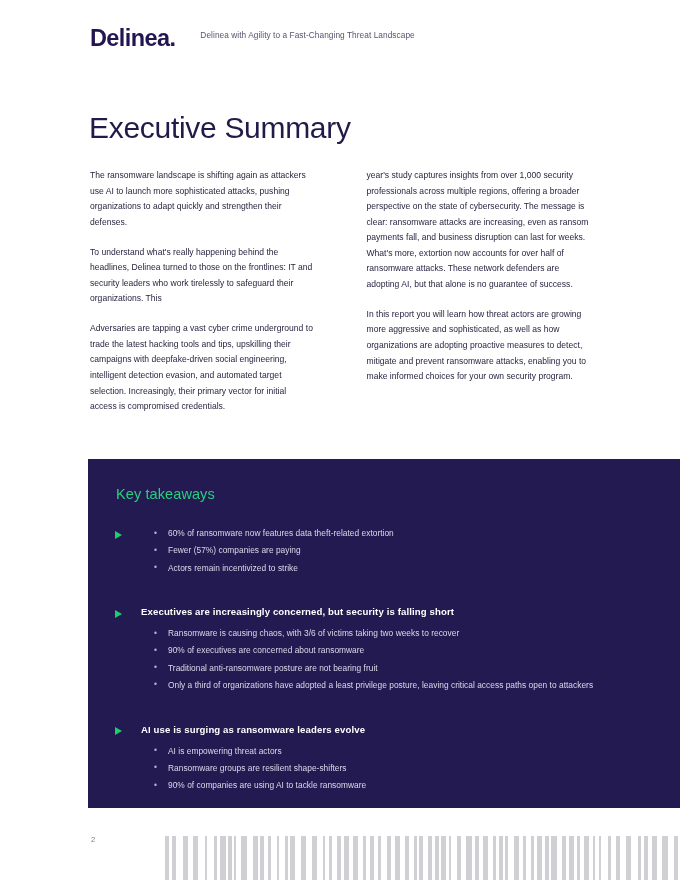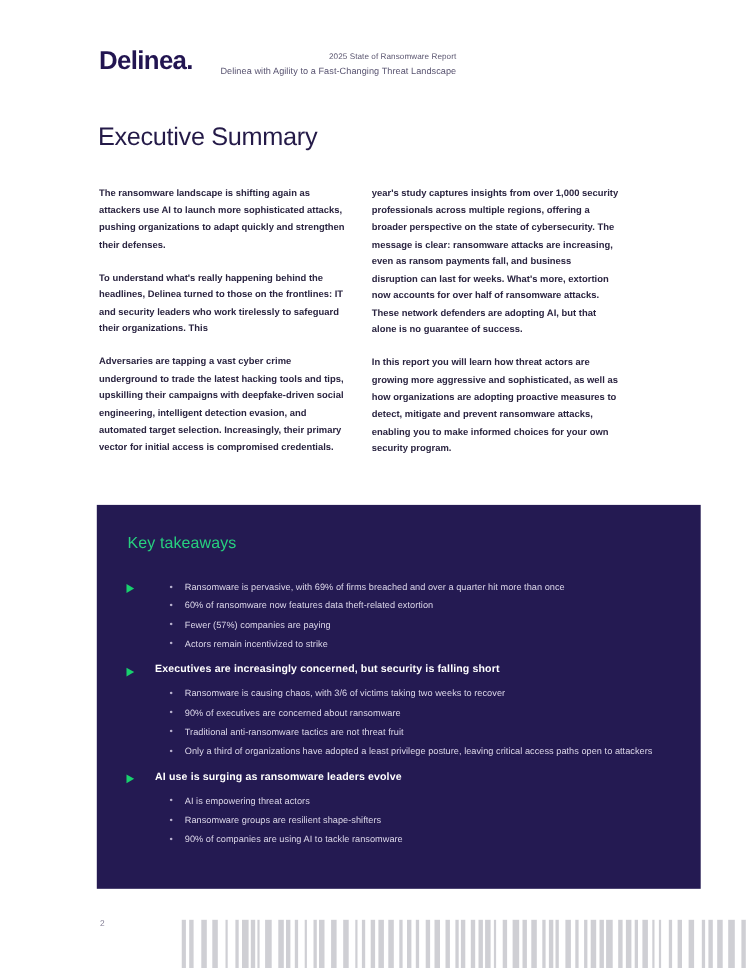--- a/index.html
+++ b/index.html
@@ -14,24 +14,23 @@
     background: #ffffff;
     font-family: "Liberation Sans", sans-serif;
     color: #20143f;
     position: relative;
   }
 
   
   .page-header {
     position: absolute;
     left: 90px;
-    top: 41px;
+    top: 24px;
     display: flex;
     align-items: flex-start;
-    text-align: right;
   }
 
   .brand-logo {
     font-family: "Liberation Sans", sans-serif;
     font-size: 23.5px;
     font-weight: bold;
     letter-spacing: -0.6px;
     color: #221551;
     line-height: 1;
     position: relative;
@@ -57,68 +56,67 @@
   .header-meta .meta-sub {
     font-size: 8.3px;
     color: #585370;
   }
 
   
   .page-title {
     position: absolute;
     left: 89px;
     top: 111px;
-    font-size: 23px;
+    font-size: 30px;
     font-weight: normal;
     color: #241a48;
     letter-spacing: -0.3px;
     line-height: 1.15;
   }
 
   
   .columns {
     position: absolute;
     left: 90px;
     top: 168px;
     width: 500px;
     display: flex;
-    gap: 24px;
-    font-weight: bold;
+    gap: 53px;
   }
   .col { width: 224px; }
   .col p {
     font-size: 8.55px;
     line-height: 1.82;
     color: #2a2440;
     letter-spacing: 0.01px;
     margin-bottom: 14.5px;
   }
   .col p:last-child { margin-bottom: 0; }
 
   
   .takeaways-panel {
     position: absolute;
     left: 88px;
     top: 459px;
-    width: 549px;
+    width: 592px;
     height: 349px;
     background: #241a52;
     padding: 20px 26px 0 26px;
   }
 
   .takeaways-title {
     color: #27d07f;
     font-size: 14.5px;
     font-weight: normal;
     letter-spacing: 0.1px;
     margin: 7px 0 0 2px;
   }
 
   .takeaway-group {
-    margin-top: 12px;
+    margin-top: 32px;
     position: relative;
     padding-left: 27px;
   }
   .takeaway-group:first-of-type { margin-top: 25px; }
 
   .arrow-icon {
     position: absolute;
     left: 1px;
     top: 3.5px;
     width: 0;
@@ -181,21 +179,20 @@
     background: #cfcfd4;
     flex: 0 0 auto;
   }
 </style>
 </head>
 <body>
 
 <div class="page-header">
   <div class="brand-logo"><span>Delinea</span><span class="brand-dot">.</span></div>
   <div class="header-meta">
-    <div>2025 State of Ransomware Report</div>
     <div class="meta-sub">Delinea with Agility to a Fast-Changing Threat Landscape</div>
   </div>
 </div>
 
 <h1 class="page-title">Executive Summary</h1>
 
 <div class="columns">
   <div class="col">
     <p>The ransomware landscape is shifting again as attackers use AI to launch more sophisticated attacks, pushing organizations to adapt quickly and strengthen their defenses.</p>
     <p>To understand what's really happening behind the headlines, Delinea turned to those on the frontlines: IT and security leaders who work tirelessly to safeguard their organizations. This</p>
@@ -206,34 +203,33 @@
     <p>In this report you will learn how threat actors are growing more aggressive and sophisticated, as well as how organizations are adopting proactive measures to detect, mitigate and prevent ransomware attacks, enabling you to make informed choices for your own security program.</p>
   </div>
 </div>
 
 <section class="takeaways-panel">
   <h2 class="takeaways-title">Key takeaways</h2>
 
   <div class="takeaway-group">
     <span class="arrow-icon"></span>
     <ul class="sub-list">
-      <li>Ransomware is pervasive, with 69% of firms breached and over a quarter hit more than once</li>
       <li>60% of ransomware now features data theft-related extortion</li>
       <li>Fewer (57%) companies are paying</li>
       <li>Actors remain incentivized to strike</li>
     </ul>
   </div>
 
   <div class="takeaway-group">
     <span class="arrow-icon"></span>
     <div class="group-heading">Executives are increasingly concerned, but security is falling short</div>
     <ul class="sub-list">
       <li>Ransomware is causing chaos, with 3/6 of victims taking two weeks to recover</li>
       <li>90% of executives are concerned about ransomware</li>
-      <li>Traditional anti-ransomware tactics are not threat fruit</li>
+      <li>Traditional anti-ransomware posture are not bearing fruit</li>
       <li>Only a third of organizations have adopted a least privilege posture, leaving critical access paths open to attackers</li>
     </ul>
   </div>
 
   <div class="takeaway-group">
     <span class="arrow-icon"></span>
     <div class="group-heading">AI use is surging as ransomware leaders evolve</div>
     <ul class="sub-list">
       <li>AI is empowering threat actors</li>
       <li>Ransomware groups are resilient shape-shifters</li>

